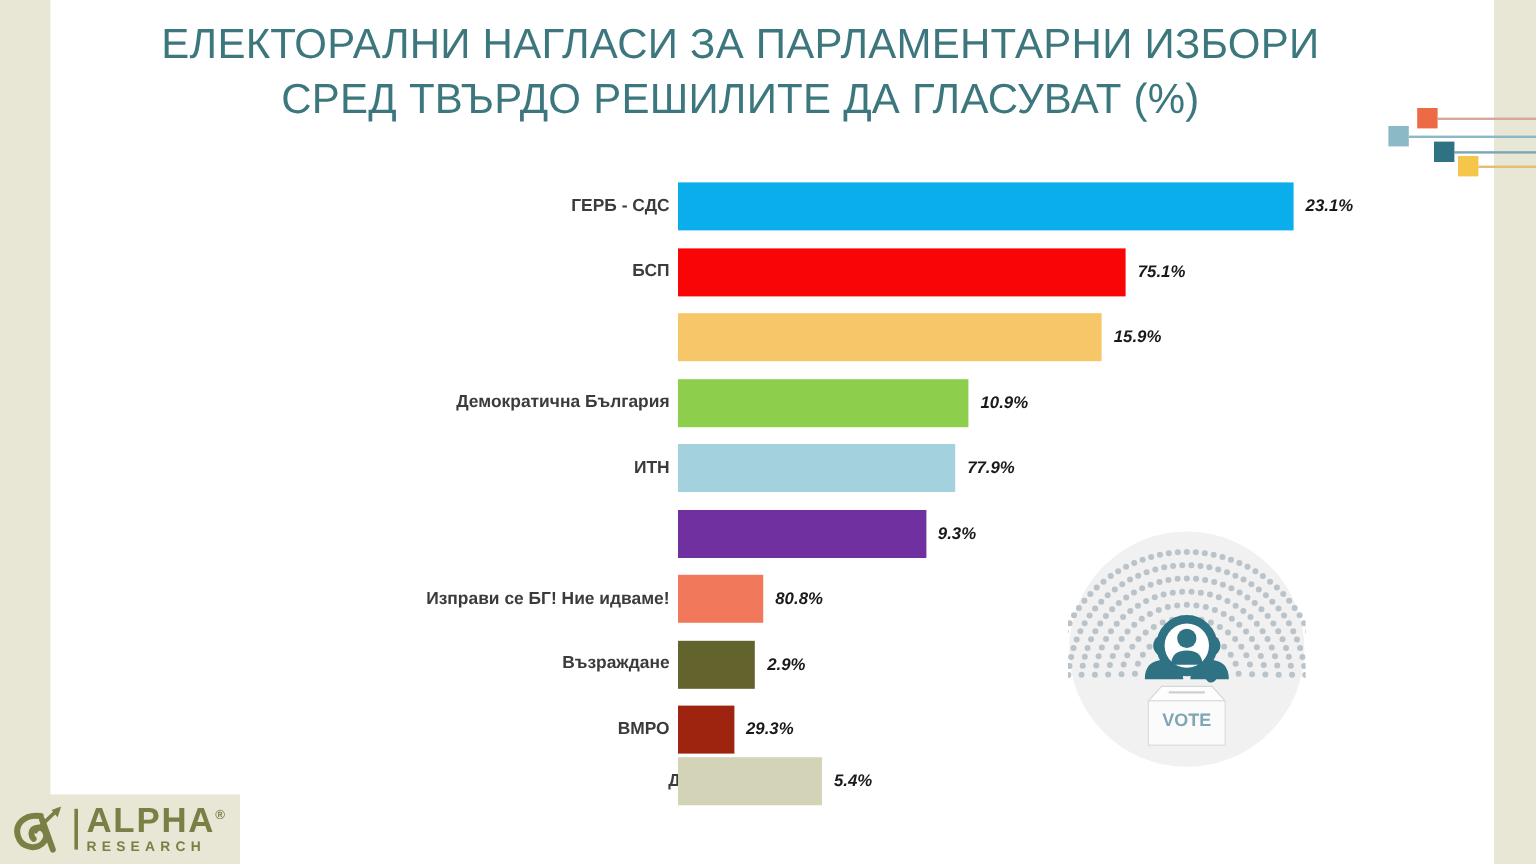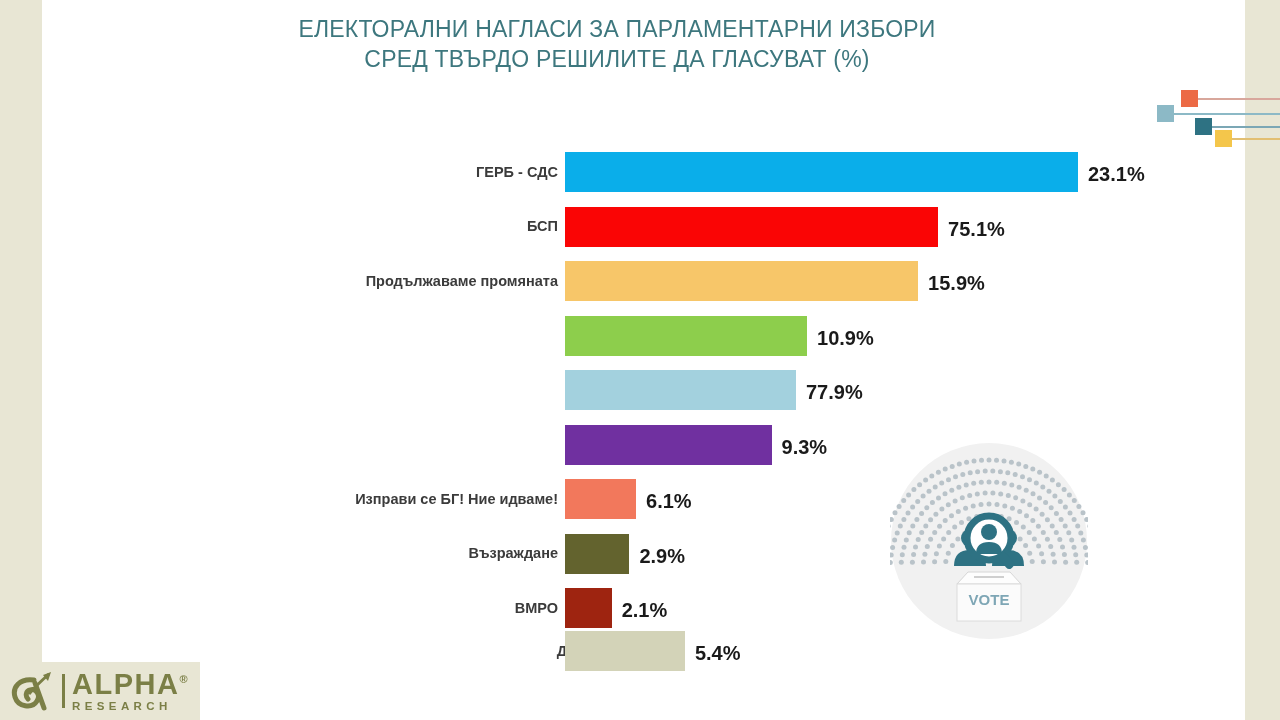--- a/index.html
+++ b/index.html
@@ -32,21 +32,21 @@
   .edge-right { left: 1245px; width: 35px; }
 
   
   #title-block {
     position: absolute;
     left: 42px;
     top: 14px;
     width: 1150px;
     text-align: center;
     color: #3d777e;
-    font-size: 23px;
+    font-size: 35px;
     font-weight: 400;
     line-height: 1.32;
     letter-spacing: 0.2px;
     white-space: pre-line;
   }
 
   
   #deco {
     position: absolute;
     left: 1155px;
@@ -88,24 +88,25 @@
     color: #3b3b3b;
     white-space: nowrap;
   }
   .bar {
     position: absolute;
     left: 565px;
     border-radius: 0;
   }
   .val-label {
     position: absolute;
-    font-size: 20px;
+    font-size: 14px;
     font-weight: bold;
     color: #1a1a1a;
     white-space: nowrap;
+    font-style: italic;
   }
 
   
   #vote-illustration {
     position: absolute;
     left: 890px;
     top: 442px;
     width: 198px;
     height: 198px;
   }
@@ -173,50 +174,51 @@
         <div class="cat-label" style="top: 11.5px;">ГЕРБ - СДС</div>
         <div class="bar" style="top: 0px; width: 513px; height: 40px; background: rgb(10, 174, 234);"></div>
         <div class="val-label" style="left: 1088px; top: 11px;">23.1%</div>
       </div>
       <div class="row" style="top: 206.5px; height: 40px;">
         <div class="cat-label" style="top: 11.5px;">БСП</div>
         <div class="bar" style="top: 0px; width: 373.091px; height: 40px; background: rgb(250, 5, 5);"></div>
         <div class="val-label" style="left: 948.091px; top: 11px;">75.1%</div>
       </div>
       <div class="row" style="top: 261px; height: 40px;">
-        <div class="cat-label" style="top: 11.5px;">Продължаваме промяната</div>
         <div class="bar" style="top: 0px; width: 353.104px; height: 40px; background: rgb(247, 198, 105);"></div>
         <div class="val-label" style="left: 928.104px; top: 11px;">15.9%</div>
       </div>
       <div class="row" style="top: 315.5px; height: 40px;">
+        <div class="cat-label" style="top: 11.5px;">Демократична България</div>
         <div class="bar" style="top: 0px; width: 242.065px; height: 40px; background: rgb(141, 206, 76);"></div>
         <div class="val-label" style="left: 817.065px; top: 11px;">10.9%</div>
       </div>
       <div class="row" style="top: 370px; height: 40px;">
+        <div class="cat-label" style="top: 11.5px;">ИТН</div>
         <div class="bar" style="top: 0px; width: 230.961px; height: 40px; background: rgb(163, 209, 222);"></div>
         <div class="val-label" style="left: 805.961px; top: 11px;">77.9%</div>
       </div>
       <div class="row" style="top: 424.5px; height: 40px;">
         <div class="bar" style="top: 0px; width: 206.532px; height: 40px; background: rgb(112, 48, 160);"></div>
         <div class="val-label" style="left: 781.532px; top: 11px;">9.3%</div>
       </div>
       <div class="row" style="top: 479px; height: 40px;">
         <div class="cat-label" style="top: 11.5px;">Изправи се БГ! Ние идваме!</div>
         <div class="bar" style="top: 0px; width: 71.0649px; height: 40px; background: rgb(242, 120, 92);"></div>
-        <div class="val-label" style="left: 646.065px; top: 11px;">6.1%</div>
+        <div class="val-label" style="left: 646.065px; top: 11px;">80.8%</div>
       </div>
       <div class="row" style="top: 533.5px; height: 40px;">
         <div class="cat-label" style="top: 11.5px;">Възраждане</div>
         <div class="bar" style="top: 0px; width: 64.4026px; height: 40px; background: rgb(99, 99, 46);"></div>
         <div class="val-label" style="left: 639.403px; top: 11px;">2.9%</div>
       </div>
       <div class="row" style="top: 588px; height: 40px;">
         <div class="cat-label" style="top: 11.5px;">ВМРО</div>
         <div class="bar" style="top: 0px; width: 46.6364px; height: 40px; background: rgb(158, 36, 16);"></div>
-        <div class="val-label" style="left: 621.636px; top: 11px;">2.1%</div>
+        <div class="val-label" style="left: 621.636px; top: 11px;">29.3%</div>
       </div>
       <div class="row" style="top: 631px; height: 40px; padding-left: 40px;">
         <div class="cat-label" style="top: 11.5px;">Друга</div>
         <div class="bar" style="top: 0px; width: 119.922px; height: 40px; background: rgb(211, 211, 184);"></div>
         <div class="val-label" style="left: 694.922px; top: 11px;">5.4%</div>
       </div>
     </div>
 
   <div id="logo">
     <svg id="logo-mark" width="46" height="42" viewBox="0 0 46 42">

